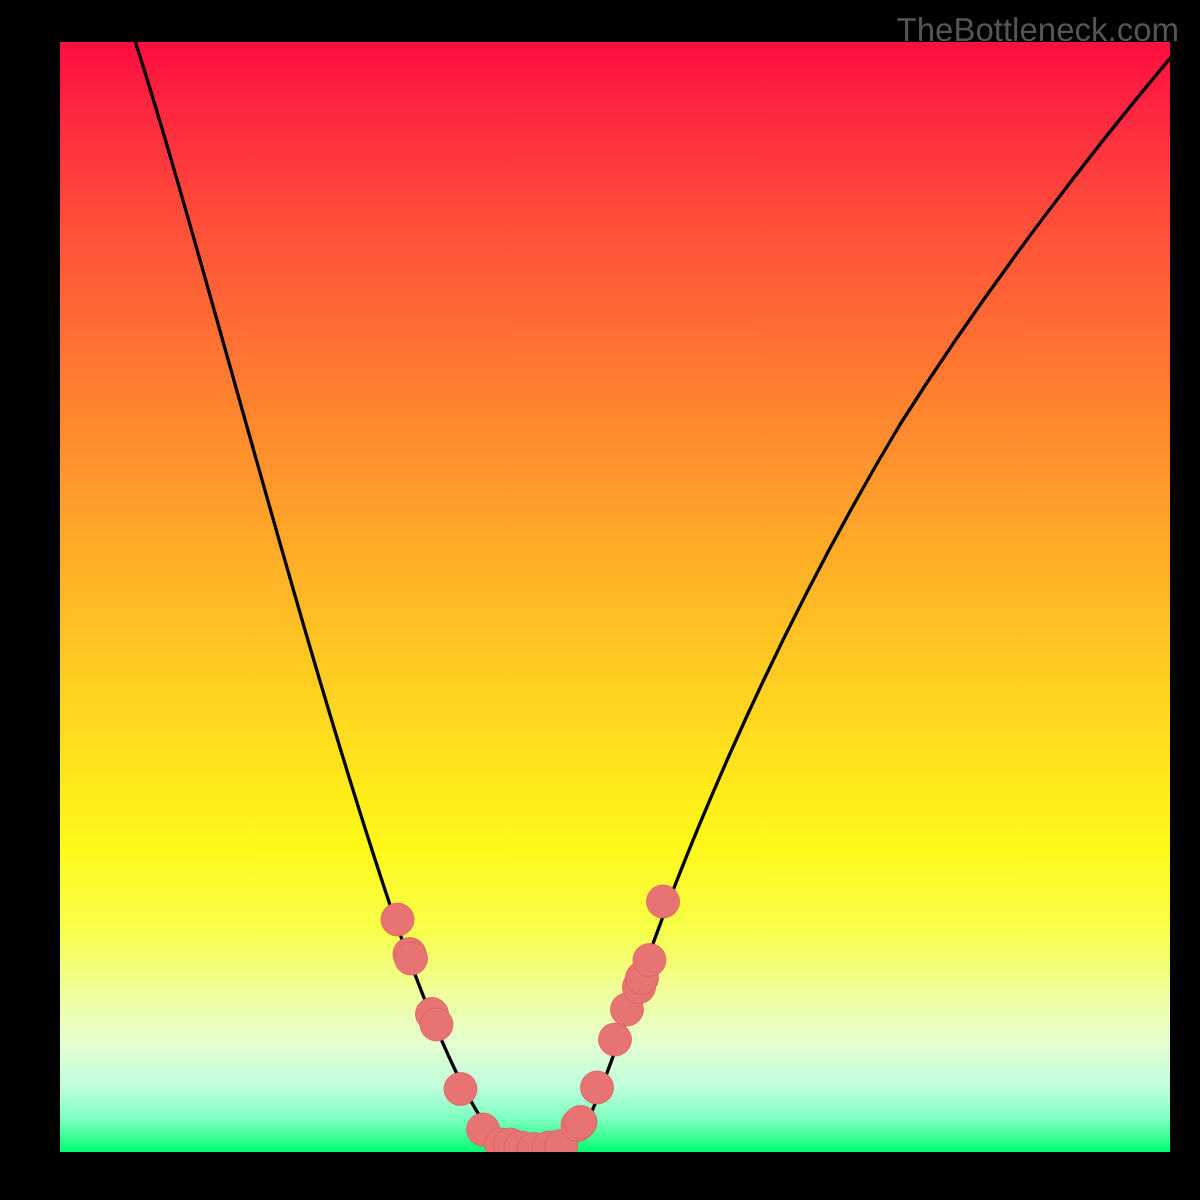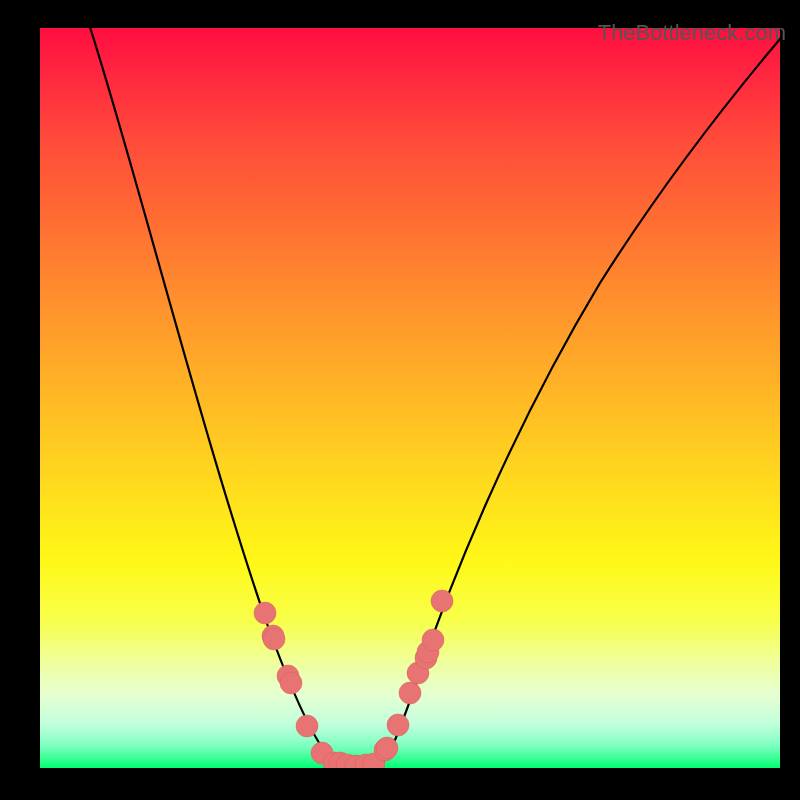--- a/index.html
+++ b/index.html
@@ -6,21 +6,21 @@
   body {
     width: 800px;
     height: 800px;
     background: #000;
     position: relative;
     font-family: Arial, sans-serif;
     overflow: hidden;
   }
   .watermark {
     position: absolute;
-    top: 20px;
+    top: 7px;
     right: 14px;
     color: #555;
     font-size: 22px;
     font-weight: 500;
     z-index: 10;
   }
   .plot-area {
     position: absolute;
     left: 40px;
     top: 28px;

